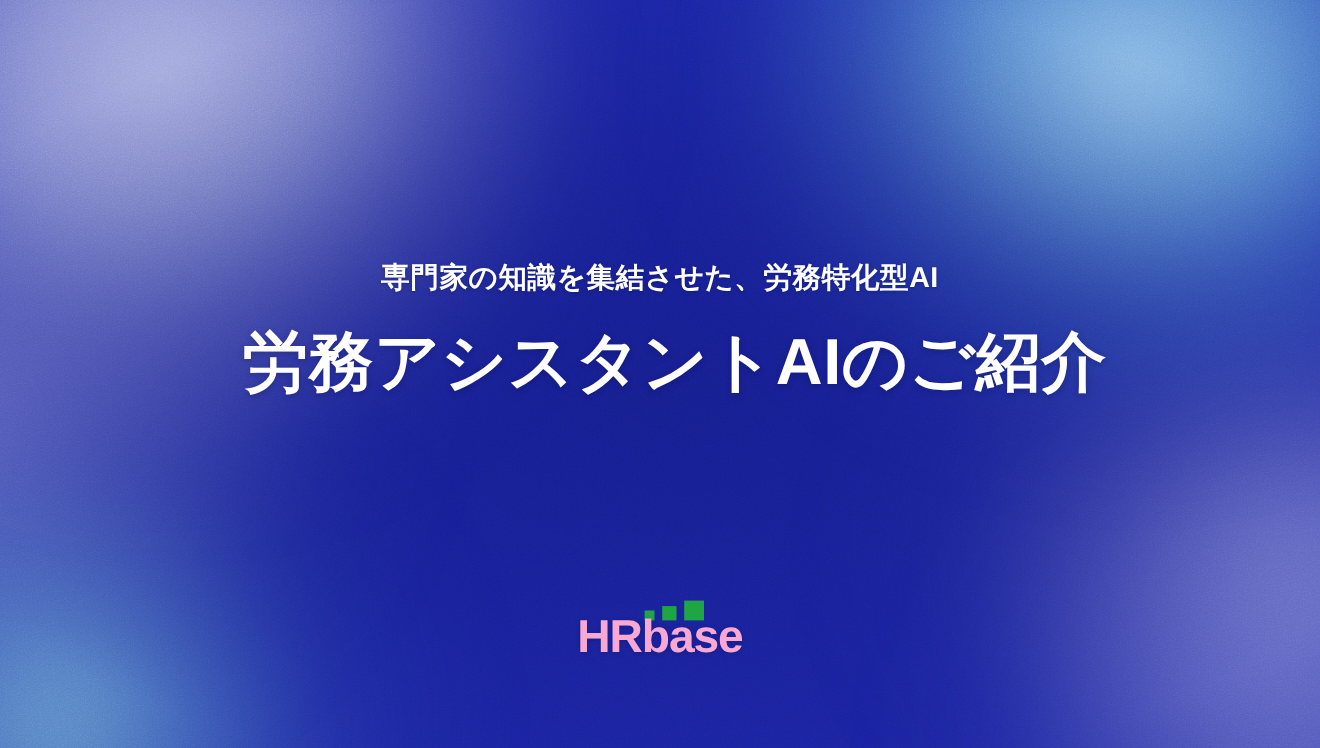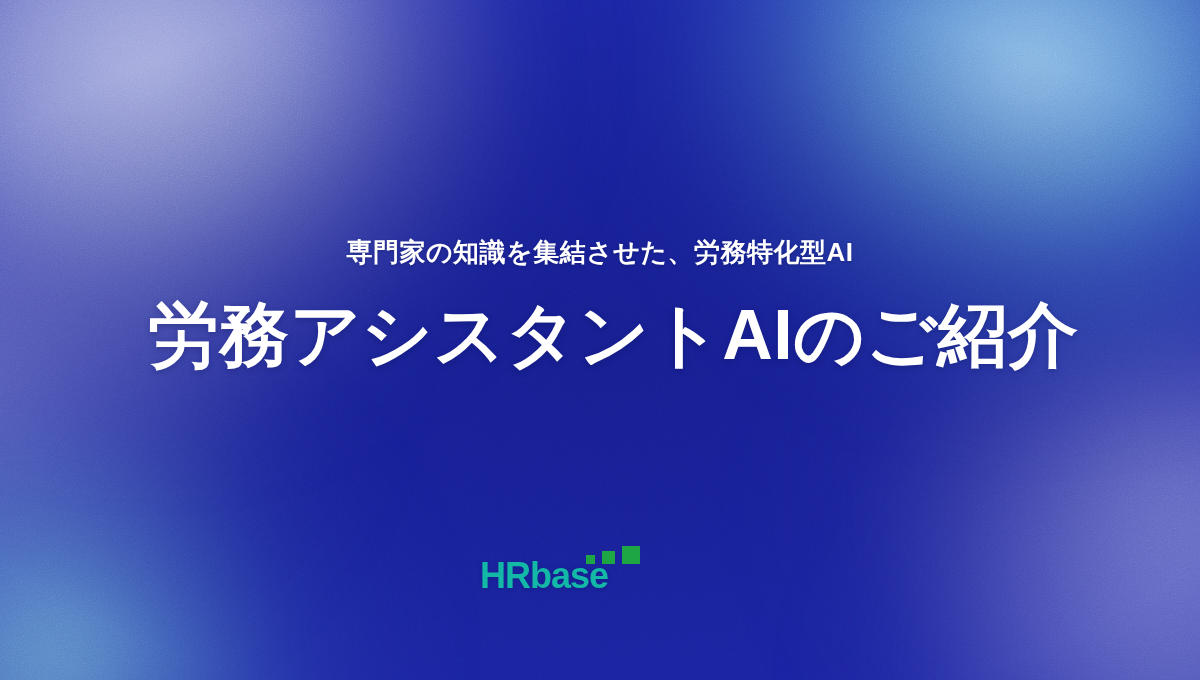--- a/index.html
+++ b/index.html
@@ -131,21 +131,21 @@
     text-shadow: 0 1px 3px rgba(10,16,80,0.35);
   }
 
   #title {
     position: absolute;
     top: 296px;
     left: 0;
     right: 0;
     text-align: center;
     color: #ffffff;
-    font-size: 70px;
+    font-size: 59px;
     font-weight: 700;
     letter-spacing: 0.5px;
     line-height: 1.12;
     white-space: nowrap;
     text-shadow: 0 2px 6px rgba(10,16,80,0.30);
     margin-left: 27px;
   }
 
   
   #logo {
@@ -173,23 +173,23 @@
   }
   .logo-dot.s1 { width: 9px;  height: 9px;  }
   .logo-dot.s2 { width: 13px; height: 13px; }
   .logo-dot.s3 { width: 18px; height: 18px; }
 
   #logo-word {
     position: absolute;
     left: 0;
     top: 22px;
     width: 240px;
-    text-align: left;
-    color: #14b8a6;
-    font-size: 36px;
+    text-align: center;
+    color: #f9a8d4;
+    font-size: 42px;
     font-weight: 700;
     letter-spacing: -1px;
     line-height: 1;
     text-shadow: 0 1px 4px rgba(10,16,80,0.30);
   }
 </style>
 </head>
 <body>
 
 <div id="slide">

